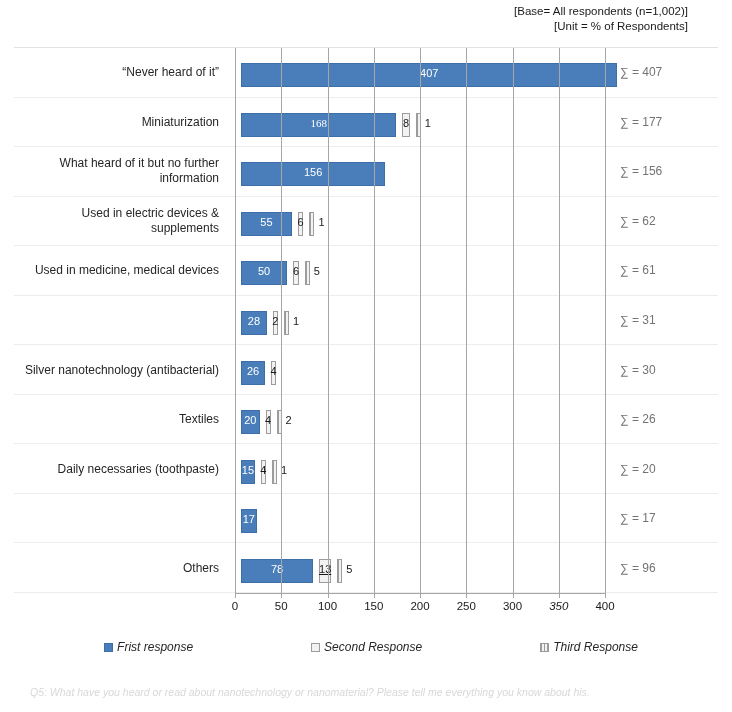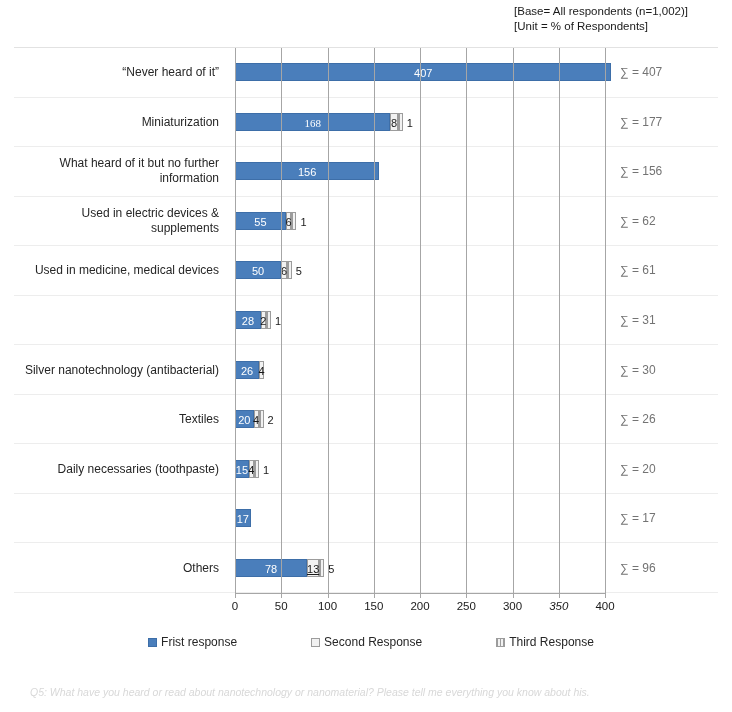--- a/index.html
+++ b/index.html
@@ -8,21 +8,21 @@
     background:#ffffff;
     font-family:"Liberation Sans", sans-serif;
     color:#333333;
     overflow:hidden;
     position:relative;
   }
 
   
   #header-note{
     position:absolute; top:4px; right:44px;
-    text-align:left;
+    text-align:right;
     font-size:11.5px; color:#1a1a1a; line-height:15px;
   }
 
   
   #chart-frame{
     position:absolute;
     left:14px; top:47px;
     width:704px; height:627px;
     border-top:1px solid #e2e2e2;
     box-sizing:border-box;
@@ -65,28 +65,29 @@
   .bar-track{
     position:absolute;
     left:221px; top:50%;
     transform:translateY(-50%);
     height:18px;
     white-space:nowrap;
     font-size:0;
   }
   .seg{
     display:inline-block;
-    height:18px;
+    height:24px;
     vertical-align:top;
     position:relative;
     box-sizing:border-box;
     font-size:11px;
     line-height:18px;
     text-align:center;
     overflow:visible;
+    margin-left:6px;
   }
   .seg.s1{ background:#4a7ebb; border:1px solid #3d6ea8; color:#ffffff; }
   .seg.s2{ background:#f2f2f2; border:1px solid #9c9c9c; color:#1a1a1a; }
   .seg.s3{
     background:#f2f2f2; border:1px solid #9c9c9c; color:#1a1a1a;
     background-image:repeating-linear-gradient(90deg,#9c9c9c 0 1px,transparent 1px 3px);
   }
   .seg .v{
     position:relative; z-index:3;
     display:block; width:100%;
@@ -132,24 +133,25 @@
     white-space:nowrap;
   }
 
   
   #legend{
     position:absolute;
     left:0; top:582px;
     width:704px; height:24px;
     display:flex;
     justify-content:center;
-    align-items:center;
-    gap:74px;
+    align-items:flex-end;
+    gap:118px;
     padding-left:10px;
     box-sizing:border-box;
+    font-style:italic;
   }
   .leg-item{ display:flex; align-items:center; gap:4px; }
   .leg-box{ width:9px; height:9px; box-sizing:border-box; display:inline-block; }
   .leg-box.b1{ background:#4a7ebb; border:1px solid #3d6ea8; }
   .leg-box.b2{ background:#f2f2f2; border:1px solid #9c9c9c; }
   .leg-box.b3{
     background:#f2f2f2; border:1px solid #9c9c9c;
     background-image:repeating-linear-gradient(90deg,#9c9c9c 0 1px,transparent 1px 3px);
   }
   .leg-text{ font-size:12px; color:#262626; white-space:nowrap; }

